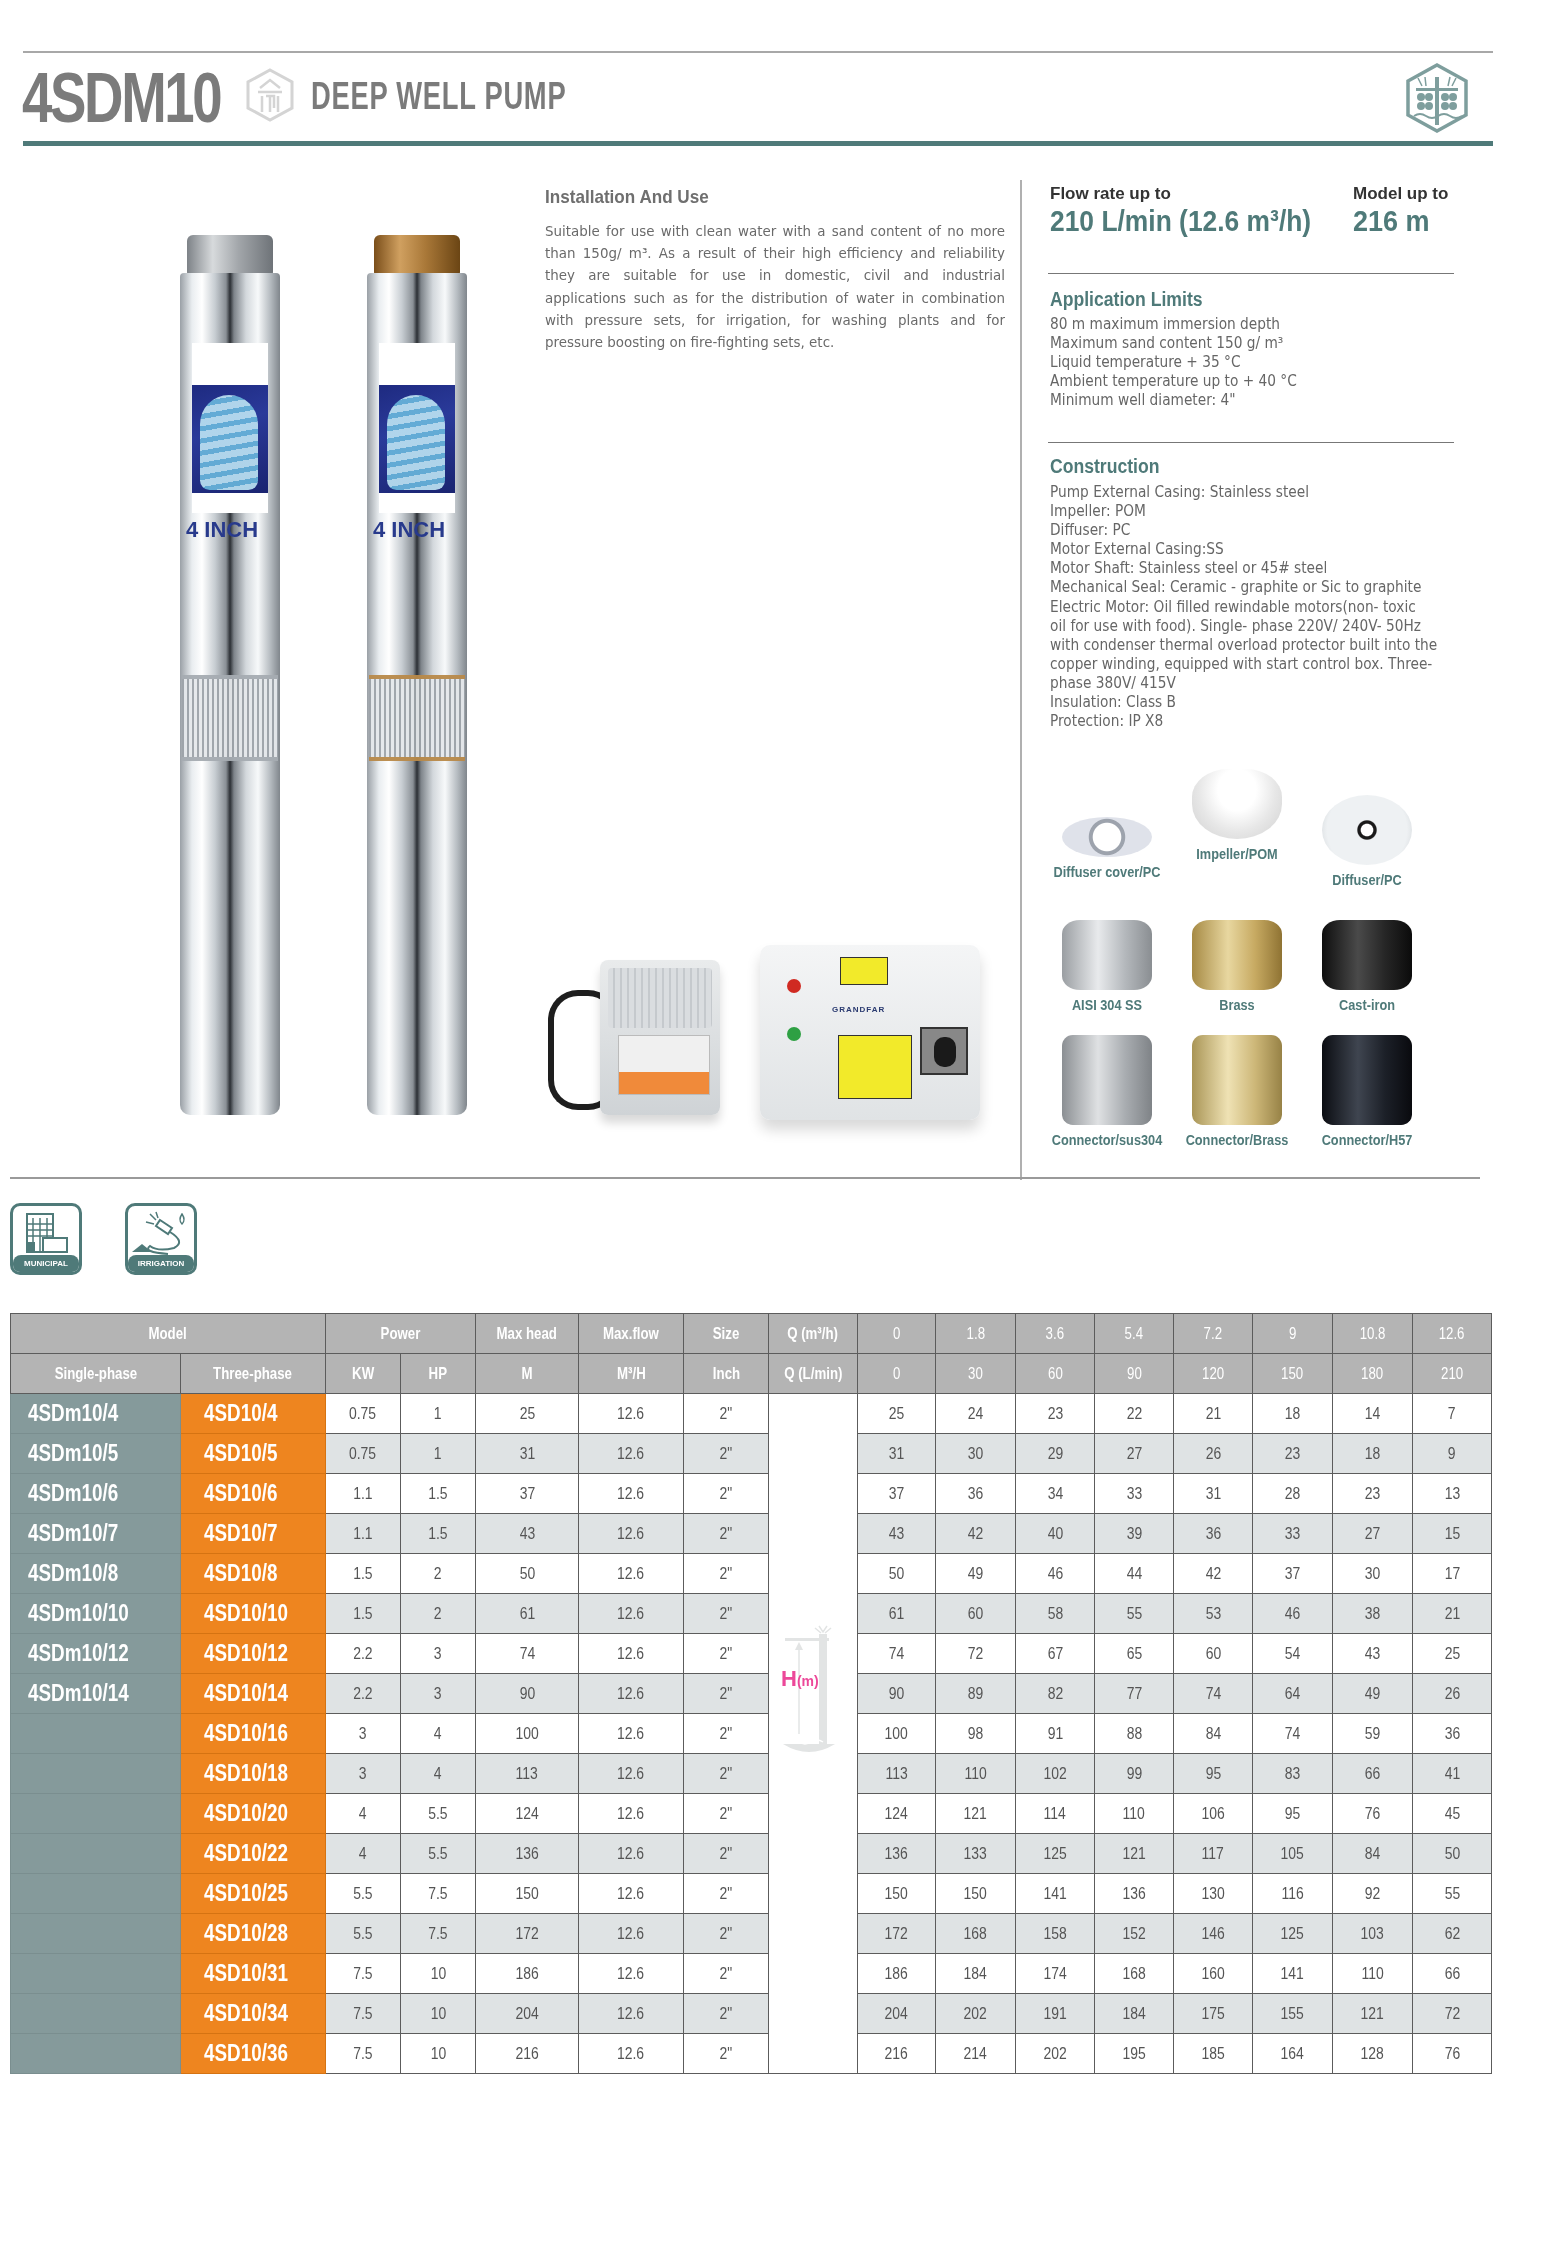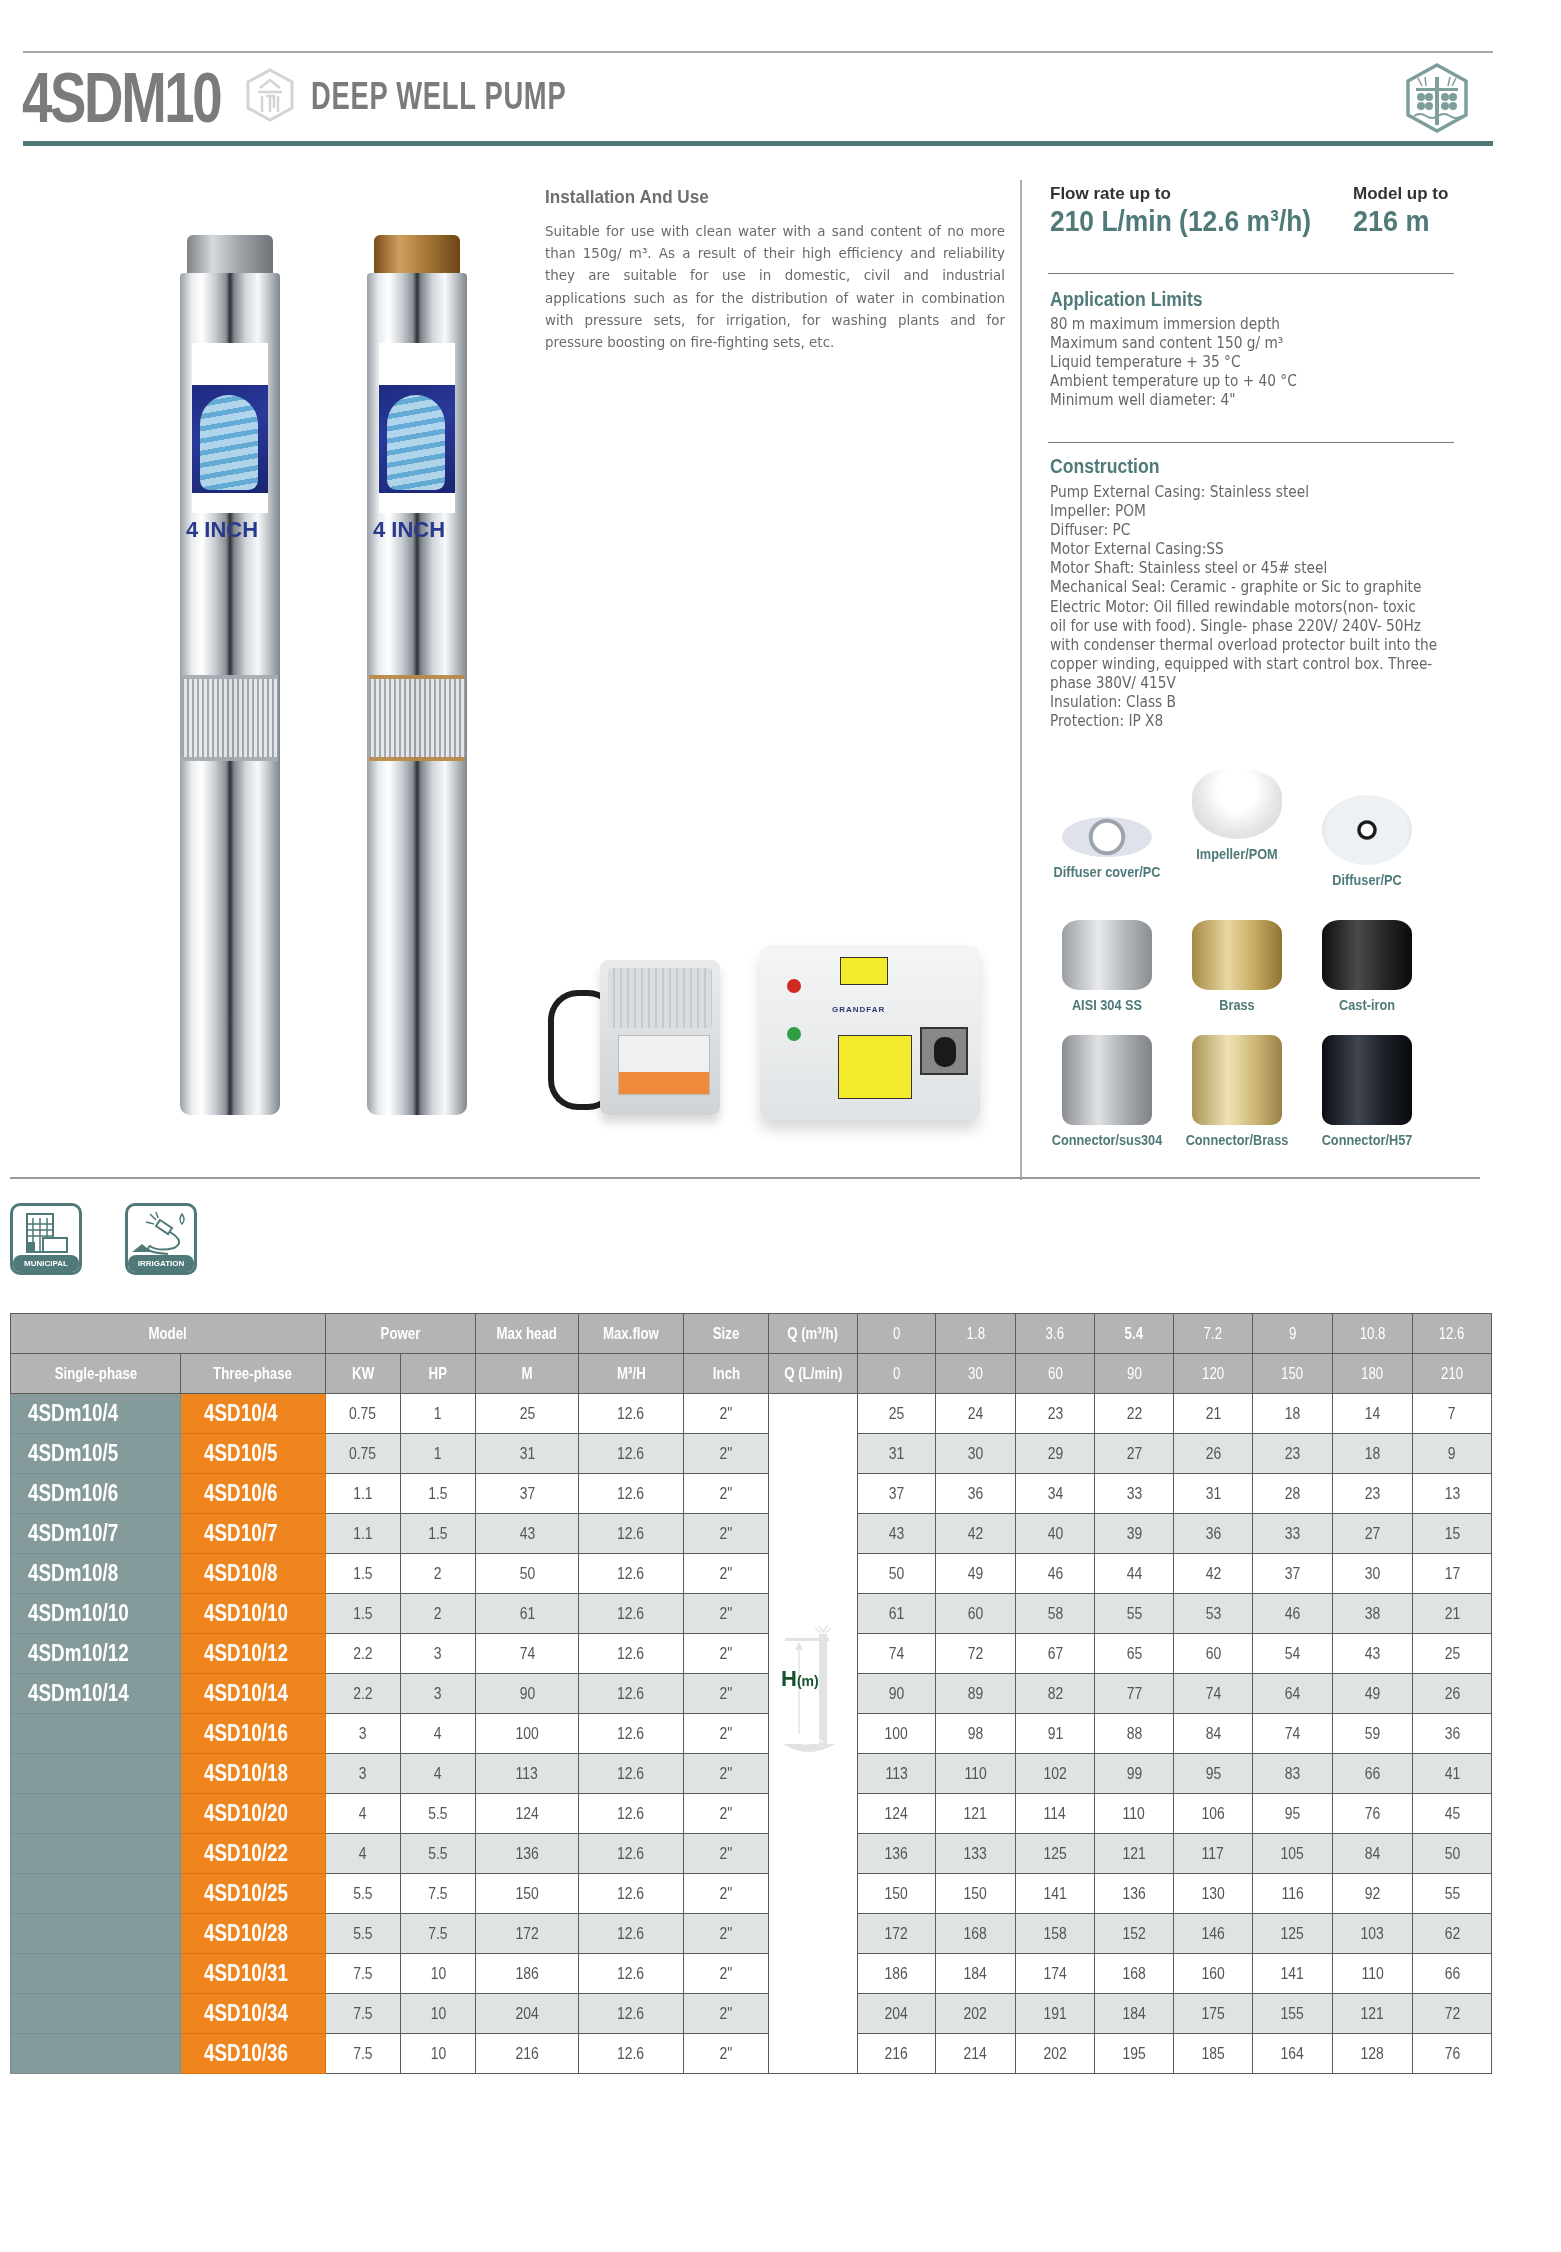--- a/index.html
+++ b/index.html
@@ -77,21 +77,21 @@
   table.spec th { background: #b4b4b4; color: #fff; font-weight: bold; font-size: 17px; }
   table.spec th .cond { display: inline-block; transform: scaleX(0.78); }
   table.spec td { font-size: 17px; color: #555; font-family: "Liberation Sans", sans-serif; }
   table.spec td .num { display: inline-block; transform: scaleX(0.82); }
   table.spec td.single { background: #859a9b; color: #fff; font-weight: bold; font-size: 23px; text-align: left; padding-left: 17px; border-color: #7a8e8f; }
   table.spec td.three { background: #ee851f; color: #fff; font-weight: bold; font-size: 23px; text-align: left; padding-left: 23px; border-color: #d57312; }
   table.spec td.single .cond, table.spec td.three .cond { display: inline-block; transform: scaleX(0.82); transform-origin: left center; }
   table.spec tr.alt td:not(.single):not(.three):not(.hcell) { background: #dfe3e4; }
   table.spec td.hcell { background: #fff; position: relative; }
   .hm-icon { position: absolute; left: 10px; top: 230px; width: 60px; height: 140px; }
-  .hm-label { position: absolute; left: 12px; top: 272px; font-weight: bold; font-size: 22px; color: #14532d; }
+  .hm-label { position: absolute; left: 12px; top: 272px; font-weight: bold; font-size: 22px; color: #ec4899; }
   .hm-label small { font-size: 14px; }
 </style>
 </head>
 <body>
 
 <div class="abs top-rule"></div>
 <div class="abs title-model">4SDM10</div>
 <svg class="abs brand-hex" viewBox="0 0 48 54">
   <polygon points="24,2 46,14 46,40 24,52 2,40 2,14" fill="none" stroke="#d4d4d4" stroke-width="3"></polygon>
   <path d="M14 20 L24 12 L34 20 M12 24 H36 M16 28 V44 M32 28 V44 M20 28 H28 V40 M24 28 V44" stroke="#d4d4d4" stroke-width="2.5" fill="none"></path>
@@ -269,21 +269,21 @@
     <tr>
       <th colspan="2"><span class="cond">Model</span></th>
       <th colspan="2"><span class="cond">Power</span></th>
       <th><span class="cond">Max head</span></th>
       <th><span class="cond">Max.flow</span></th>
       <th><span class="cond">Size</span></th>
       <th><span class="cond">Q (m³/h)</span></th>
       <th style="font-weight:normal"><span class="cond">0</span></th>
       <th style="font-weight:normal"><span class="cond">1.8</span></th>
       <th style="font-weight:normal"><span class="cond">3.6</span></th>
-      <th style="font-weight:bold"><span class="cond">5.4</span></th>
+      <th style="font-weight:normal"><span class="cond">5.4</span></th>
       <th style="font-weight:normal"><span class="cond">7.2</span></th>
       <th style="font-weight:normal"><span class="cond">9</span></th>
       <th style="font-weight:normal"><span class="cond">10.8</span></th>
       <th style="font-weight:normal"><span class="cond">12.6</span></th>
     </tr>
     <tr>
       <th><span class="cond">Single-phase</span></th>
       <th><span class="cond">Three-phase</span></th>
       <th><span class="cond">KW</span></th>
       <th><span class="cond">HP</span></th>

